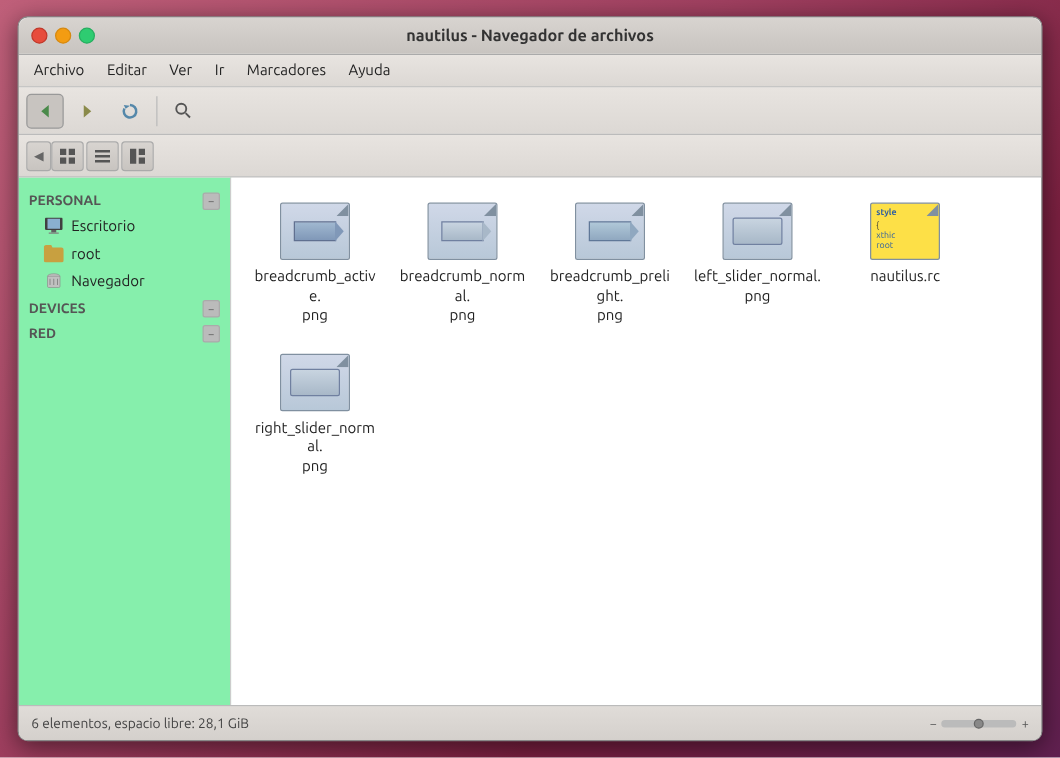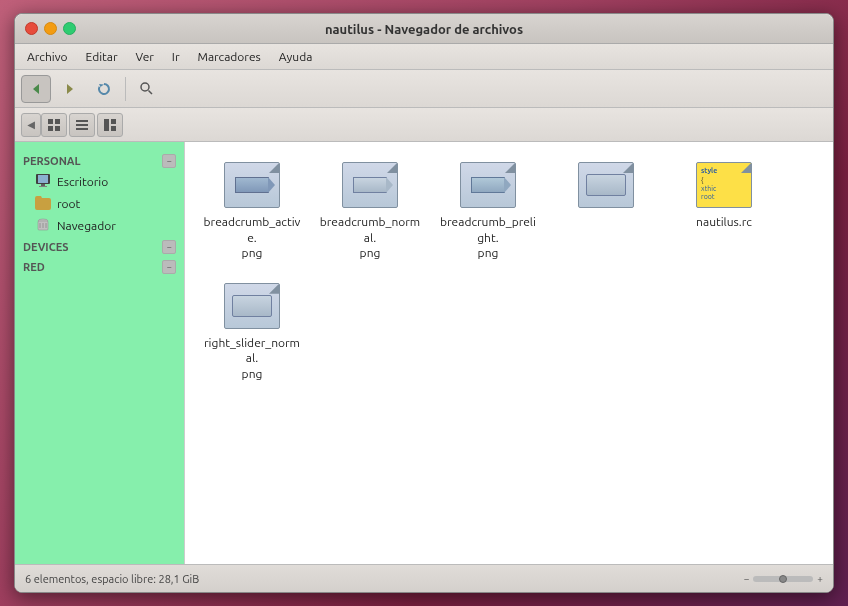--- a/index.html
+++ b/index.html
@@ -530,20 +530,21 @@
         </div>
         <span class="file-name">breadcrumb_prelight.<br>png</span>
       </div>
 
       <div class="file-item">
         <div class="file-icon">
           <div class="png-icon">
             <div style="width:40px;height:22px;background:linear-gradient(to bottom,#c8d4e0,#a8b8c8);border:1px solid #7080a0;border-radius:2px;"></div>
           </div>
         </div>
+        <span class="file-name">left_slider_normal.png</span>
       </div>
 
       <div class="file-item">
         <div class="file-icon">
           <div class="rc-icon">
             <div style="font-size:7px;color:#3060a0;font-weight:bold;margin-bottom:2px;">style</div>
             <div style="font-size:7px;color:#333;">{</div>
             <div style="font-size:7px;color:#3060a0;">xthic</div>
             <div style="font-size:7px;color:#3060a0;">root</div>
           </div>

